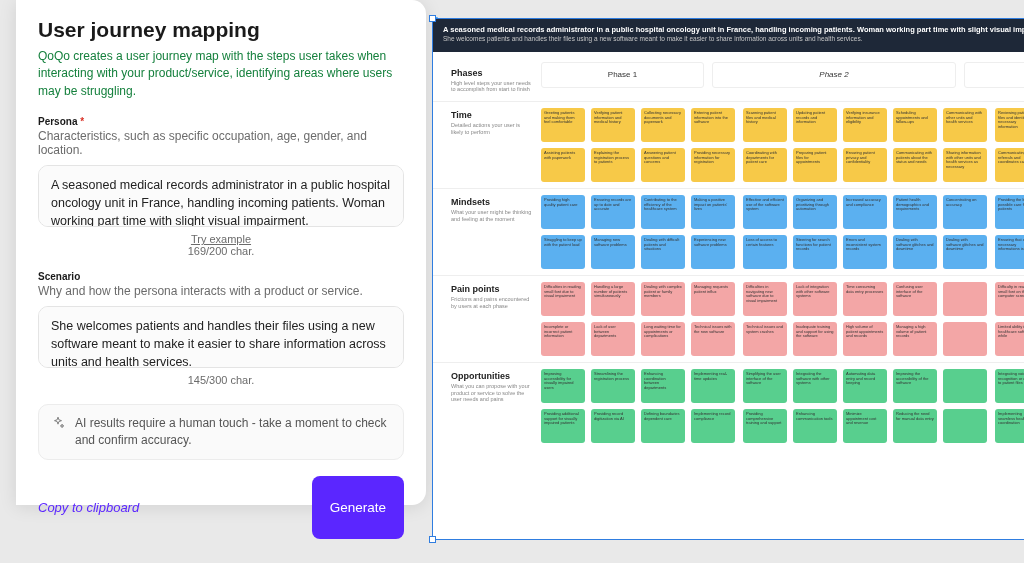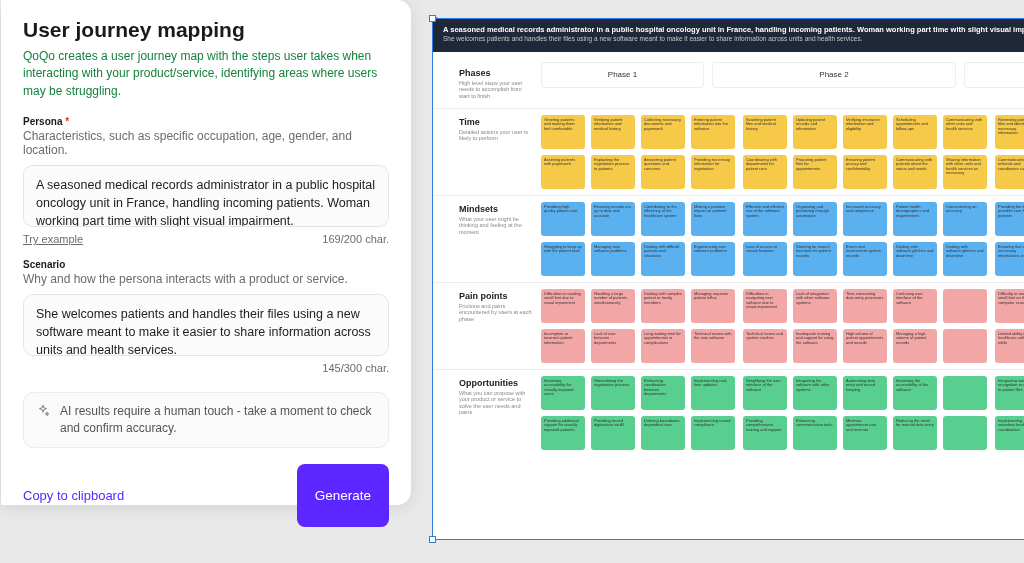--- a/index.html
+++ b/index.html
@@ -1,49 +1,49 @@
 <!DOCTYPE html>
 <html><head>
 <meta charset="utf-8">
 <style>
 * { box-sizing: border-box; margin: 0; padding: 0; }
 body { font-family: -apple-system, BlinkMacSystemFont, "Segoe UI", Arial, sans-serif; background: #e9e9e9; width: 1024px; height: 563px; overflow: hidden; position: relative; }
 
 
 .panel {
-  position: absolute; left: 1px; top: 0; width: 410px; height: 505px;
+  position: absolute; left: 16px; top: 0; width: 410px; height: 505px;
   background: #fff; border-radius: 0 14px 14px 0; box-shadow: 0 2px 18px rgba(0,0,0,0.10);
   padding: 18px 22px 0 22px; display: flex; flex-direction: column;
 }
 .panel h1 { font-size: 21px; font-weight: 600; color: #1a1a1a; margin-bottom: 6px; }
 .panel .subtitle { font-size: 12px; color: #15803d; line-height: 1.45; margin-bottom: 16px; }
 .section-head { font-size: 10px; font-weight: 700; color: #1a1a1a; margin-bottom: 2px; }
 .req { color: #d93025; }
 .section-help { font-size: 12px; color: #6b6b6b; margin-bottom: 8px; }
 .textarea {
   border: 1px solid #e4e4e4; border-radius: 10px; background: #fbfbfb;
   padding: 10px 12px; font-size: 12.5px; color: #222; line-height: 1.45;
   min-height: 62px; resize: none; width: 100%; font-family: inherit;
 }
-.row-under { display: flex; justify-content: space-between; align-items: center; margin: 6px 0 14px; }
+.row-under { display: flex; justify-content: space-between; align-items: center; margin: 6px 0 14px; flex-direction: column; }
 .try { font-size: 11px; color: #6b6b6b; text-decoration: underline; cursor: pointer; }
 .counter { font-size: 11px; color: #6b6b6b; text-align: right; }
 
 .ai-note {
   display: flex; gap: 10px; align-items: flex-start;
   border: 1px solid #ececec; border-radius: 10px; background: #fafafa;
   padding: 10px 12px; font-size: 12px; color: #555; line-height: 1.4; margin-top: 4px;
 }
 .spark { flex: 0 0 14px; margin-top: 1px; }
 
 .panel-footer {
   margin-top: auto; display: flex; justify-content: space-between; align-items: center;
   padding: 16px 0 18px;
 }
-.copy-link { font-size: 13px; color: #5b26ff; cursor: pointer; }
+.copy-link { font-size: 13px; color: #5b26ff; cursor: pointer; font-style: italic; }
 .gen-btn {
   background: #5b26ff; color: #fff; border: none; border-radius: 8px;
   padding: 24px 18px; font-size: 13.5px; font-weight: 500; cursor: pointer;
 }
 
 
 .canvas { position: absolute; left: 418px; top: 0; right: 0; bottom: 0; overflow: hidden; }
 .frame-tag { position: absolute; left: 14px; top: 16px; font-size: 10px; color: #1592ff; }
 .frame {
   position: absolute; left: 14px; top: 18px; width: 1050px; height: 522px;
@@ -58,21 +58,21 @@
 .frame-header {
   background: #1e2838; color: #fff; padding: 6px 10px 8px; font-size: 7px; line-height: 1.35;
 }
 .frame-header .fh-line1 { font-weight: 600; font-size: 7.5px; }
 .frame-header .fh-line2 { color: #c6c6c6; font-size: 6.5px; }
 
 .board { padding: 8px 0 0 0; }
 .row { display: flex; border-bottom: 1px solid #eee; }
 .row:last-child { border-bottom: none; }
 .row-label {
-  flex: 0 0 108px; padding: 8px 8px 8px 26px;
+  flex: 0 0 108px; padding: 8px 8px 8px 18px;
 }
 .row-label .rl-title { font-size: 9px; font-weight: 700; color: #222; }
 .row-label .rl-sub { font-size: 5.5px; color: #888; line-height: 1.2; margin-top: 2px; }
 
 .row-body { flex: 1; display: flex; gap: 8px; padding: 6px 6px 6px 0; }
 .phase-head {
   height: 26px; background: #fff; border: 1px solid #eee; border-radius: 3px;
   display: flex; align-items: center; justify-content: center;
   font-size: 8px; color: #333; font-weight: 500;
 }
@@ -140,21 +140,21 @@
     </div>
 
     <div class="board" id="board">
         <div class="row phases-row">
           <div class="row-label">
             <div class="rl-title">Phases</div>
             <div class="rl-sub">High level steps your user needs to accomplish from start to finish</div>
           </div>
           <div class="row-body">
             <div class="phase-head" style="width: 163px;">Phase 1</div>
-            <div class="phase-head" style="width: 244px;">Phase 2</div>
+            <div class="phase-head" style="width: 244px; font-style: italic;">Phase 2</div>
             <div class="phase-head" style="width: 94px;"></div>
           </div>
         </div>
         <div class="row">
           <div class="row-label">
             <div class="rl-title">Time</div>
             <div class="rl-sub">Detailed actions your user is likely to perform</div>
           </div>
           <div class="row-body">
             <div class="cards-wrap" style="width: 194px;">

